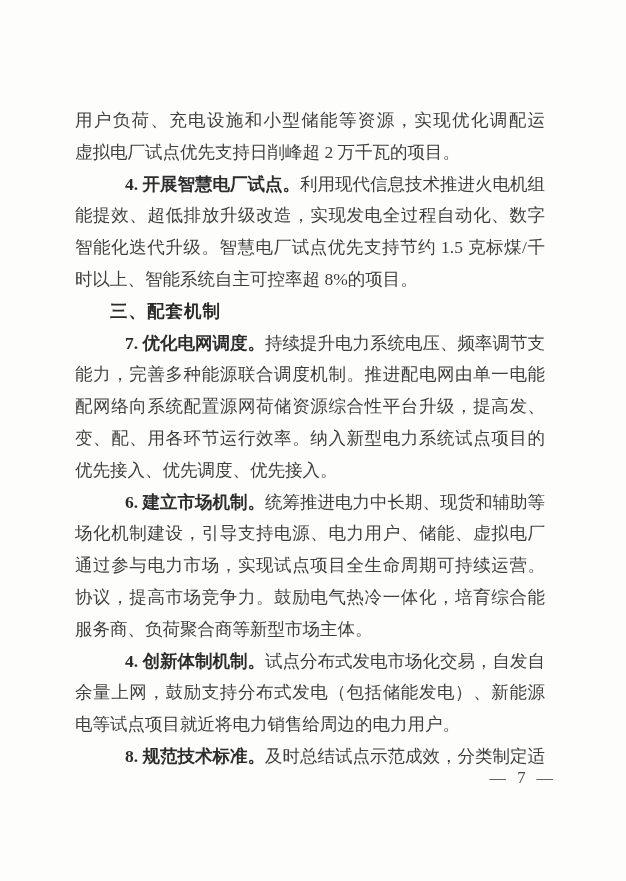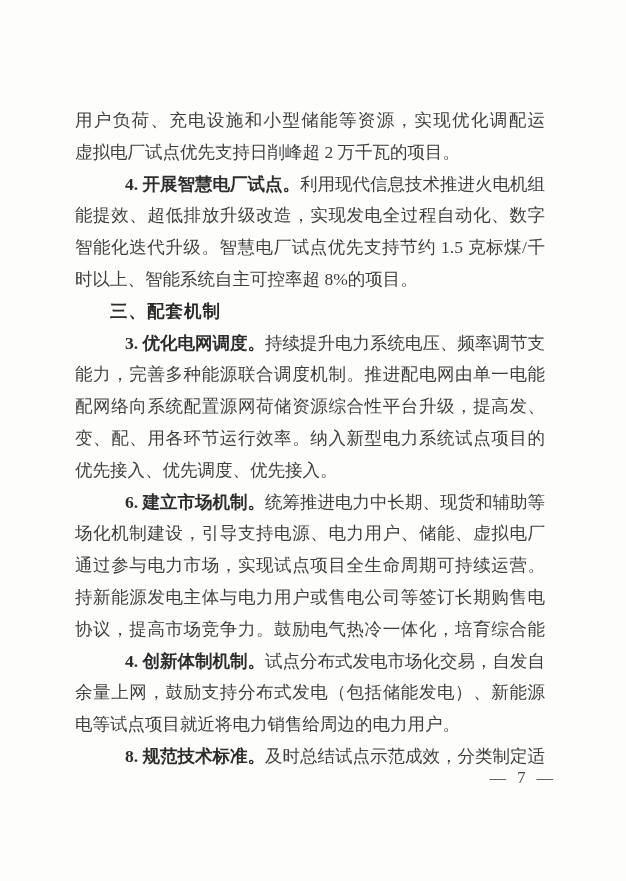--- a/index.html
+++ b/index.html
@@ -76,31 +76,31 @@
     <div class="line just"><span class="body">用户负荷、充电设施和小型储能等资源，实现优化调配运行。</span></div>
     <div class="line nojust"><span class="body">虚拟电厂试点优先支持日削峰超 2 万千瓦的项目。</span></div>
 
     <div class="line just indent"><span class="lead">4. 开展智慧电厂试点。</span><span class="body">利用现代信息技术推进火电机组节</span></div>
     <div class="line just"><span class="body">能提效、超低排放升级改造，实现发电全过程自动化、数字化、</span></div>
     <div class="line just"><span class="body">智能化迭代升级。智慧电厂试点优先支持节约 1.5 克标煤/千瓦</span></div>
     <div class="line nojust"><span class="body">时以上、智能系统自主可控率超 8%的项目。</span></div>
 
     <div class="line nojust indent heading"><span>三、配套机制</span></div>
 
-    <div class="line just indent"><span class="lead">3. 优化电网调度。</span><span class="body">持续提升电力系统电压、频率调节支撑</span></div>
+    <div class="line just indent"><span class="lead">7. 优化电网调度。</span><span class="body">持续提升电力系统电压、频率调节支撑</span></div>
     <div class="line just"><span class="body">能力，完善多种能源联合调度机制。推进配电网由单一电能分</span></div>
     <div class="line just"><span class="body">配网络向系统配置源网荷储资源综合性平台升级，提高发、输、</span></div>
     <div class="line just"><span class="body">变、配、用各环节运行效率。纳入新型电力系统试点项目的应</span></div>
     <div class="line nojust"><span class="body">优先接入、优先调度、优先接入。</span></div>
 
     <div class="line just indent"><span class="lead">6. 建立市场机制。</span><span class="body">统筹推进电力中长期、现货和辅助等市</span></div>
     <div class="line just"><span class="body">场化机制建设，引导支持电源、电力用户、储能、虚拟电厂等</span></div>
     <div class="line just"><span class="body">通过参与电力市场，实现试点项目全生命周期可持续运营。支</span></div>
-    <div class="line just"><span class="body">持新能源发电主体与电力用户或售电公司等签订长期购售电</span></div>
     <div class="line just"><span class="body">协议，提高市场竞争力。鼓励电气热冷一体化，培育综合能源</span></div>
+    <div class="line nojust"><span class="body">服务商、负荷聚合商等新型市场主体。</span></div>
 
     <div class="line just indent"><span class="lead">4. 创新体制机制。</span><span class="body">试点分布式发电市场化交易，自发自用、</span></div>
     <div class="line just"><span class="body">余量上网，鼓励支持分布式发电（包括储能发电）、新能源发</span></div>
     <div class="line nojust"><span class="body">电等试点项目就近将电力销售给周边的电力用户。</span></div>
 
     <div class="line just indent"><span class="lead">8. 规范技术标准。</span><span class="body">及时总结试点示范成效，分类制定适于</span></div>
 
   </div>
 
   <div class="pager">— 7 —</div>

